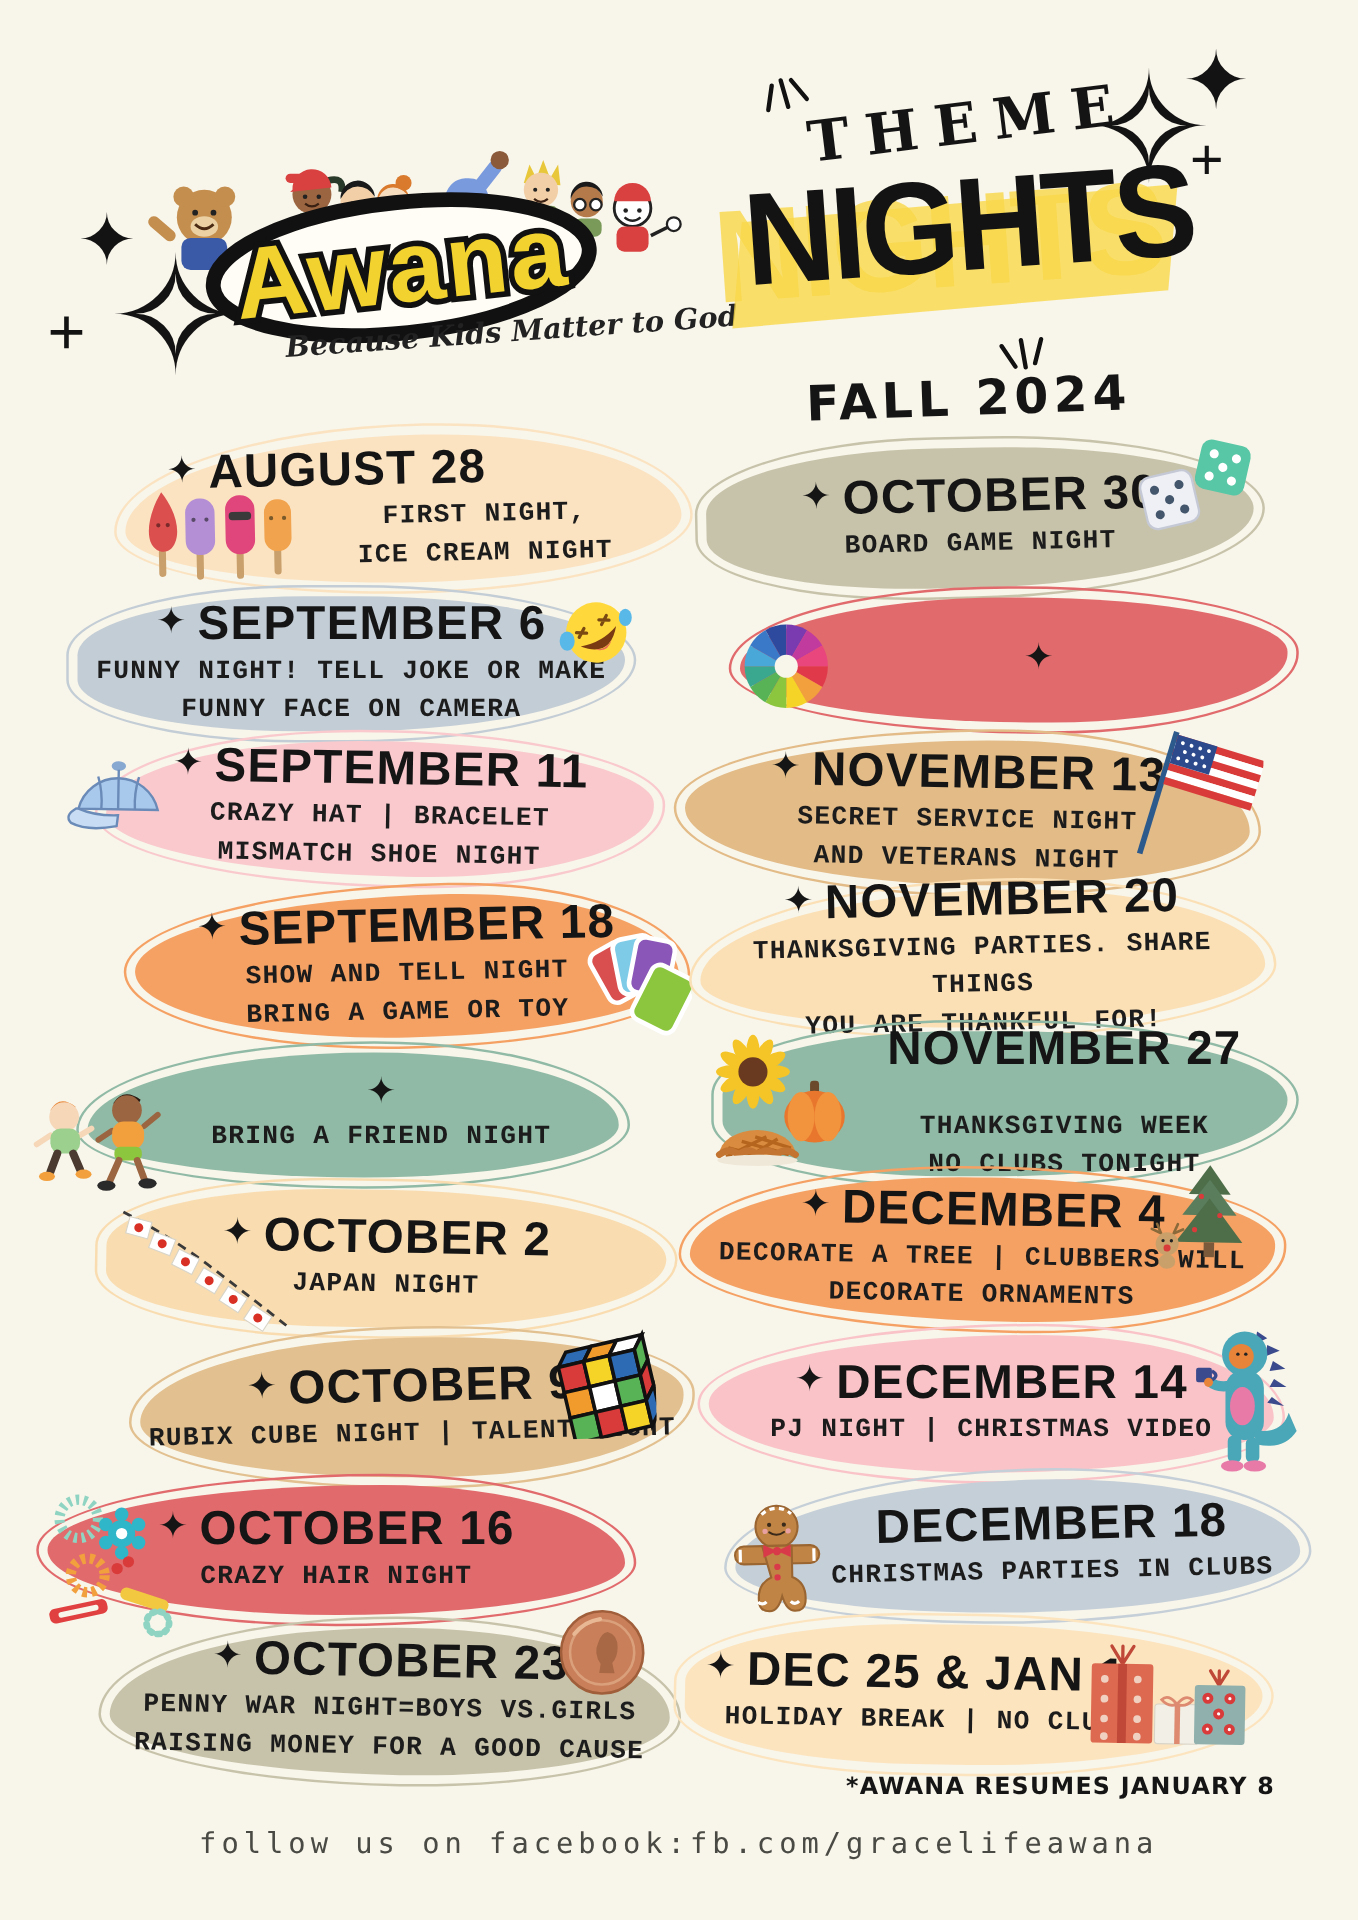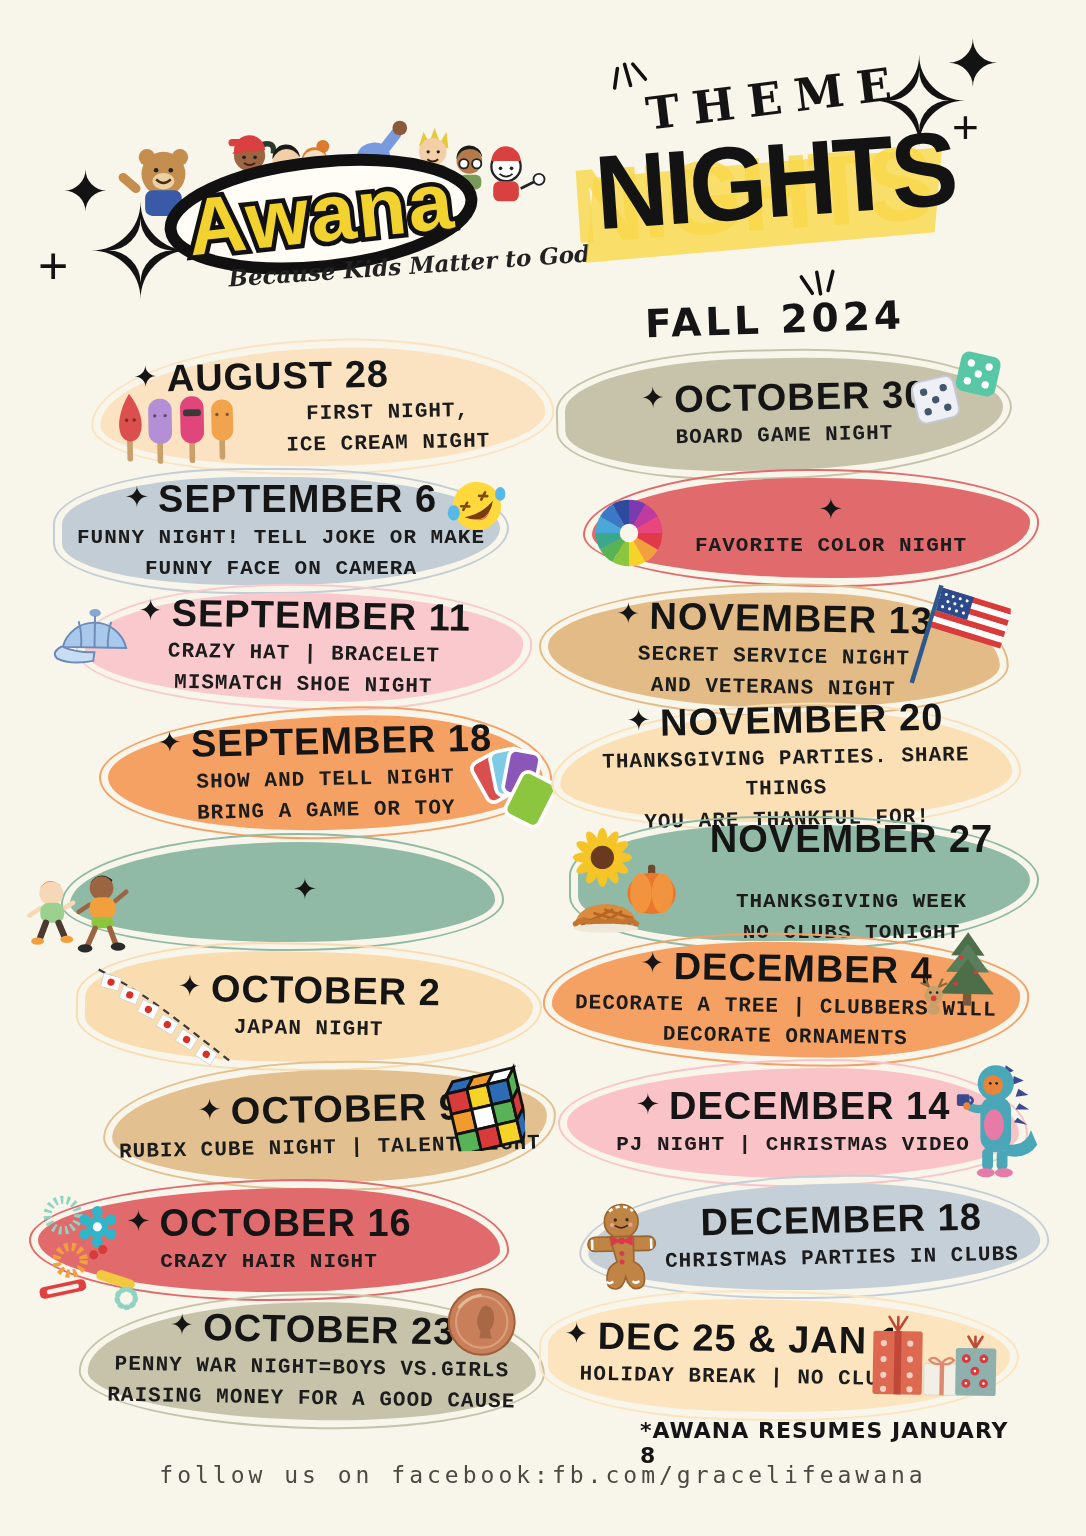--- a/index.html
+++ b/index.html
@@ -92,22 +92,22 @@
   .i-dice{right:-8px;top:-8px;width:105px;height:88px;}
   .i-wheel{left:0px;top:18px;width:74px;height:74px;}
   .i-flag{right:-10px;top:-16px;width:100px;height:118px;}
   .i-tgiv{left:-14px;top:2px;width:126px;height:112px;}
   .i-tree{right:20px;top:-18px;width:86px;height:96px;}
   .i-dino{right:-22px;top:-10px;width:86px;height:122px;}
   .i-ginger{left:-6px;top:10px;width:80px;height:100px;}
   .i-gifts{right:12px;top:6px;width:132px;height:97px;}
 
   
-  .footnote{position:absolute;left:640px;top:1418px;width:380px;
-            font-family:"DejaVu Sans",sans-serif;font-weight:800;font-size:22px;letter-spacing:1px;}
+  .footnote{position:absolute;left:640px;top:1418px;width:380px;text-align:right;
+            font-family:"DejaVu Sans",sans-serif;font-weight:800;font-size:19px;letter-spacing:1px;}
   .footer{position:absolute;left:0;top:1462px;width:100%;text-align:center;
           font-family:"DejaVu Sans Mono",monospace;font-size:23px;letter-spacing:4px;color:#4a4a44;}
 </style>
 </head>
 <body>
 
 <div id="poster">
 
   <span class="decor spark-left-filled">✦</span>
   <span class="decor spark-left-outline">✧</span>
@@ -264,20 +264,21 @@
         <rect x="44" y="14" width="34" height="48" rx="8" fill="#8a57b8" transform="rotate(12 61 38)"></rect>
         <rect x="50" y="40" width="40" height="52" rx="8" fill="#8cc63e" transform="rotate(28 70 66)"></rect>
       </g>
     </svg>
   </div>
 
   <div class="card c-l5 b1" style="--c: #90baa5;">
     <div class="date-row">
         <span class="sp">✦</span>
       </div>
+    <div class="details">BRING A FRIEND NIGHT</div>
     <svg class="icon i-friends" viewBox="0 0 125 105">
       <path d="M18 22 Q26 8 40 19 Q38 26 30 24 Q24 26 18 22Z" fill="#e8893a"></path>
       <circle cx="30" cy="28" r="13" fill="#f6d7b8"></circle>
       <path d="M18 44 L6 52 M44 44 L54 38" stroke="#f6d7b8" stroke-width="5" stroke-linecap="round"></path>
       <rect x="18" y="38" width="26" height="22" rx="9" fill="#9cd08f"></rect>
       <path d="M24 60 L18 76 M38 60 L44 74" stroke="#4a3a30" stroke-width="7" stroke-linecap="round"></path>
       <ellipse cx="15" cy="80" rx="7" ry="4" fill="#f2a03d"></ellipse>
         <ellipse cx="47" cy="78" rx="7" ry="4" fill="#f2a03d"></ellipse>
       <path d="M73 16 Q82 2 97 13 Q94 20 85 17 Q78 20 73 16Z" fill="#2a1a12"></path>
       <circle cx="85" cy="22" r="13" fill="#9a6540"></circle>
@@ -428,21 +429,20 @@
             <circle cx="44" cy="68" r="4"></circle>
           </g>
         </g>
     </svg>
   </div>
 
   <div class="card c-r2 b3" style="--c: #e16a6c;">
     <div class="date-row">
         <span class="sp">✦</span>
       </div>
-    <div class="details">FAVORITE COLOR NIGHT</div>
     <svg class="icon i-wheel" viewBox="0 0 80 80">
       <path d="M40 40 L76 40 A36 36 0 0 1 71.2 58 Z" fill="#e03a4a"></path>
       <path d="M40 40 L71.2 58 A36 36 0 0 1 58 71.2 Z" fill="#f2a03d"></path>
       <path d="M40 40 L58 71.2 A36 36 0 0 1 40 76 Z" fill="#f5d327"></path>
       <path d="M40 40 L40 76 A36 36 0 0 1 22 71.2 Z" fill="#8cc63e"></path>
       <path d="M40 40 L22 71.2 A36 36 0 0 1 8.8 58 Z" fill="#58b356"></path>
       <path d="M40 40 L8.8 58 A36 36 0 0 1 4 40 Z" fill="#3aa88f"></path>
       <path d="M40 40 L4 40 A36 36 0 0 1 8.8 22 Z" fill="#4aa8d8"></path>
       <path d="M40 40 L8.8 22 A36 36 0 0 1 22 8.8 Z" fill="#3a78c8"></path>
       <path d="M40 40 L22 8.8 A36 36 0 0 1 40 4 Z" fill="#2d4a9e"></path>

